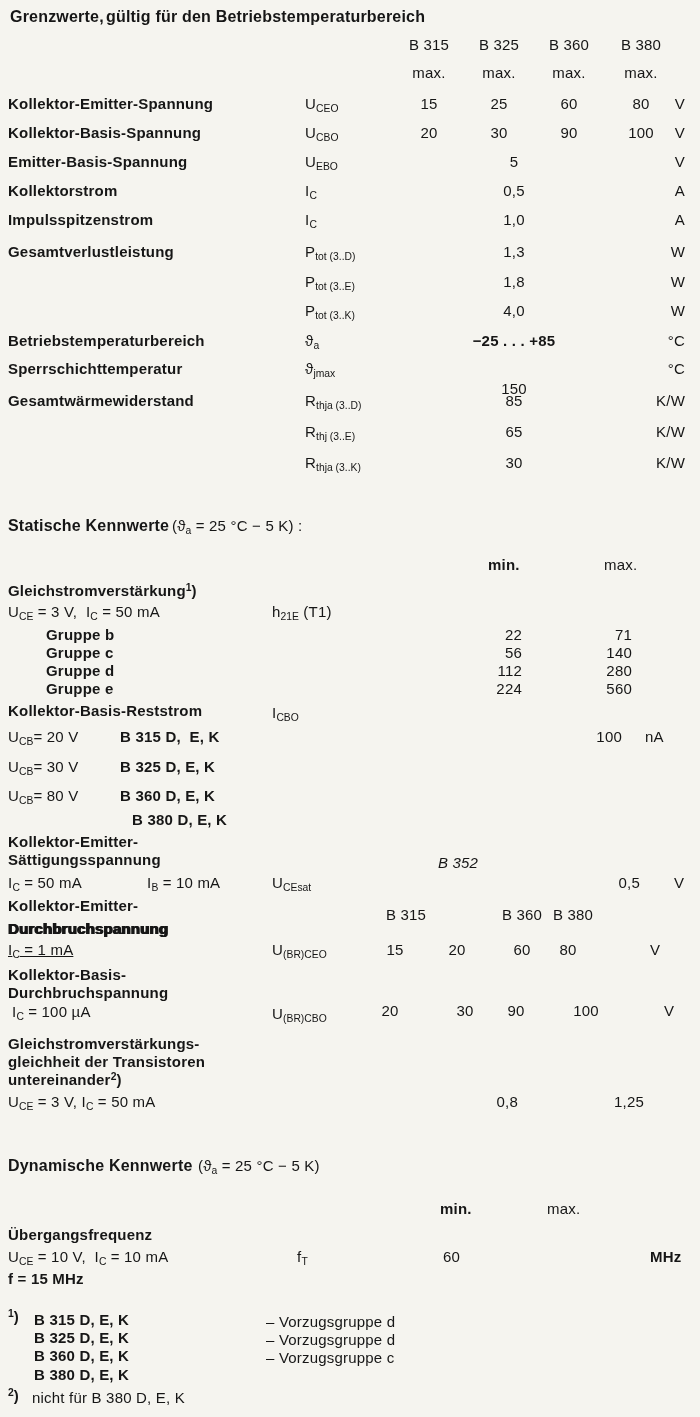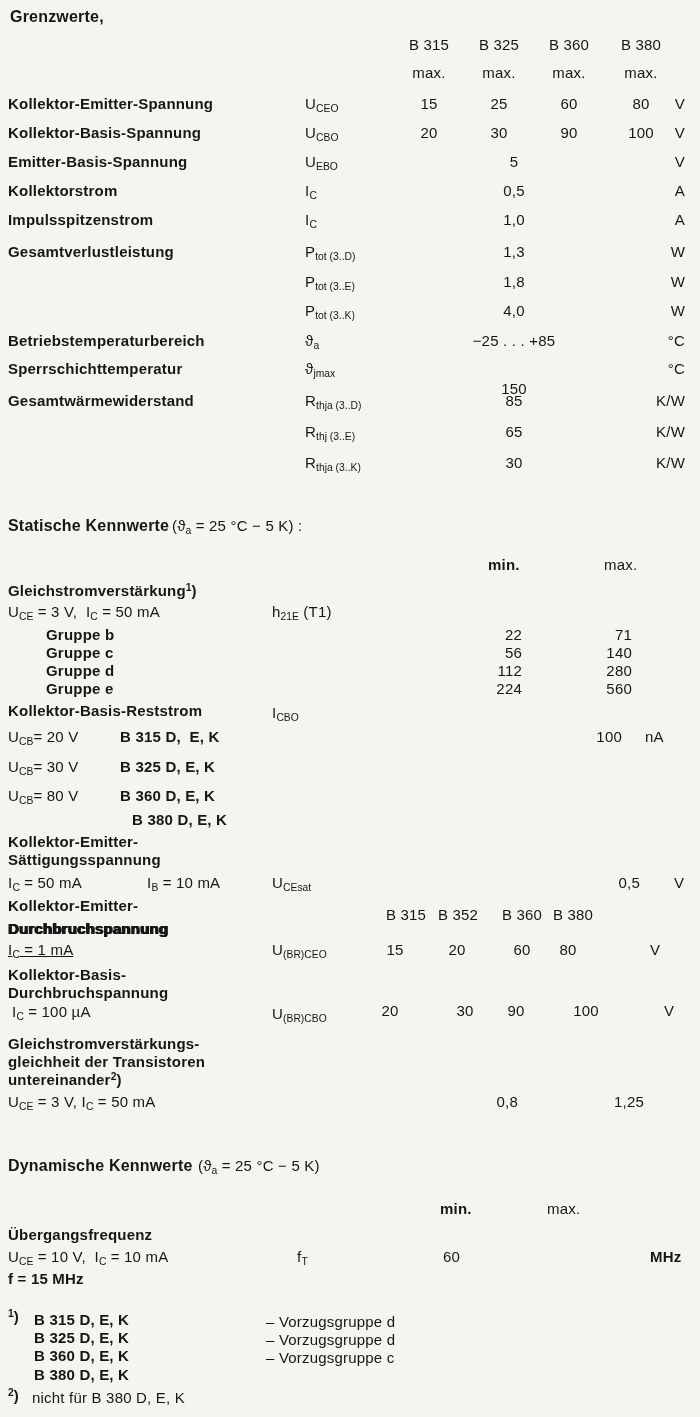--- a/index.html
+++ b/index.html
@@ -19,20 +19,21 @@
   .rt{text-align:right}
   .smx{text-shadow:0.8px 0 0 currentColor,-0.6px 0 0 currentColor}
   sub{font-size:69%;vertical-align:-0.3em;letter-spacing:0}
   sup{font-size:69%;vertical-align:0.5em;letter-spacing:0}
 </style>
 </head>
 <body>
 
 <div id="page">
     <span class="atom b h" style="left: 10px; top: 8px;">Grenzwerte,</span>
+    <span class="atom b h" style="left: 106px; top: 8px;">gültig für den Betriebstemperaturbereich</span>
     <span class="atom ctr" style="left: 397px; top: 36px; width: 64px;">B 315</span>
     <span class="atom ctr" style="left: 397px; top: 64px; width: 64px;">max.</span>
     <span class="atom ctr" style="left: 467px; top: 36px; width: 64px;">B 325</span>
     <span class="atom ctr" style="left: 467px; top: 64px; width: 64px;">max.</span>
     <span class="atom ctr" style="left: 537px; top: 36px; width: 64px;">B 360</span>
     <span class="atom ctr" style="left: 537px; top: 64px; width: 64px;">max.</span>
     <span class="atom ctr" style="left: 609px; top: 36px; width: 64px;">B 380</span>
     <span class="atom ctr" style="left: 609px; top: 64px; width: 64px;">max.</span>
     <span class="atom b" style="left: 8px; top: 95px;">Kollektor-Emitter-Spannung</span>
     <span class="atom" style="left: 305px; top: 95px;">U<sub>CEO</sub></span>
@@ -65,21 +66,21 @@
     <span class="atom ctr" style="left: 424px; top: 243px; width: 180px;">1,3</span>
     <span class="atom rt" style="left: 625px; top: 243px; width: 60px;">W</span>
     <span class="atom" style="left: 305px; top: 273px;">P<sub>tot (3..E)</sub></span>
     <span class="atom ctr" style="left: 424px; top: 273px; width: 180px;">1,8</span>
     <span class="atom rt" style="left: 625px; top: 273px; width: 60px;">W</span>
     <span class="atom" style="left: 305px; top: 302px;">P<sub>tot (3..K)</sub></span>
     <span class="atom ctr" style="left: 424px; top: 302px; width: 180px;">4,0</span>
     <span class="atom rt" style="left: 625px; top: 302px; width: 60px;">W</span>
     <span class="atom b" style="left: 8px; top: 332px;">Betriebstemperaturbereich</span>
     <span class="atom" style="left: 305px; top: 332px;">ϑ<sub>a</sub></span>
-    <span class="atom ctr" style="left: 424px; top: 332px; width: 180px;">−25 . . . +85</span>
+    <span class="atom ctr" style="left: 424px; top: 332px; width: 180px; font-weight: bold;">−25 . . . +85</span>
     <span class="atom rt" style="left: 625px; top: 332px; width: 60px;">°C</span>
     <span class="atom b" style="left: 8px; top: 360px;">Sperrschichttemperatur</span>
     <span class="atom" style="left: 305px; top: 360px;">ϑ<sub>jmax</sub></span>
     <span class="atom ctr" style="left: 424px; top: 368px; width: 180px; margin-top: 12px;">150</span>
     <span class="atom rt" style="left: 625px; top: 360px; width: 60px;">°C</span>
     <span class="atom b" style="left: 8px; top: 392px;">Gesamtwärmewiderstand</span>
     <span class="atom" style="left: 305px; top: 392px;">R<sub>thja (3..D)</sub></span>
     <span class="atom ctr" style="left: 424px; top: 392px; width: 180px;">85</span>
     <span class="atom rt" style="left: 625px; top: 392px; width: 60px;">K/W</span>
     <span class="atom" style="left: 305px; top: 423px;">R<sub>thj (3..E)</sub></span>
@@ -121,21 +122,21 @@
     <span class="atom b" style="left: 8px; top: 833px;">Kollektor-Emitter-</span>
     <span class="atom b" style="left: 8px; top: 851px;">Sättigungsspannung</span>
     <span class="atom" style="left: 8px; top: 874px;">I<sub>C</sub> = 50 mA</span>
     <span class="atom" style="left: 147px; top: 874px;">I<sub>B</sub> = 10 mA</span>
     <span class="atom" style="left: 272px; top: 874px;">U<sub>CEsat</sub></span>
     <span class="atom rt" style="left: 560px; top: 874px; width: 80px;">0,5</span>
     <span class="atom" style="left: 674px; top: 874px;">V</span>
     <span class="atom b" style="left: 8px; top: 897px;">Kollektor-Emitter-</span>
     <span class="atom b smx" style="left: 8px; top: 920px;">Durchbruchspannung</span>
     <span class="atom ctr" style="left: 379px; top: 906px; width: 54px;">B 315</span>
-    <span class="atom ctr" style="left: 431px; top: 906px; width: 54px;">B 352</span>
+    <span class="atom ctr" style="left: 431px; top: 854px; width: 54px; font-style: italic;">B 352</span>
     <span class="atom ctr" style="left: 495px; top: 906px; width: 54px;">B 360</span>
     <span class="atom ctr" style="left: 546px; top: 906px; width: 54px;">B 380</span>
     <span class="atom" style="left: 8px; top: 941px; text-decoration: underline;">I<sub>C</sub> = 1 mA</span>
     <span class="atom" style="left: 272px; top: 941px;">U<sub>(BR)CEO</sub></span>
     <span class="atom ctr" style="left: 370px; top: 941px; width: 50px;">15</span>
     <span class="atom ctr" style="left: 432px; top: 941px; width: 50px;">20</span>
     <span class="atom ctr" style="left: 497px; top: 941px; width: 50px;">60</span>
     <span class="atom ctr" style="left: 543px; top: 941px; width: 50px;">80</span>
     <span class="atom" style="left: 650px; top: 941px;">V</span>
     <span class="atom b" style="left: 8px; top: 966px;">Kollektor-Basis-</span>

